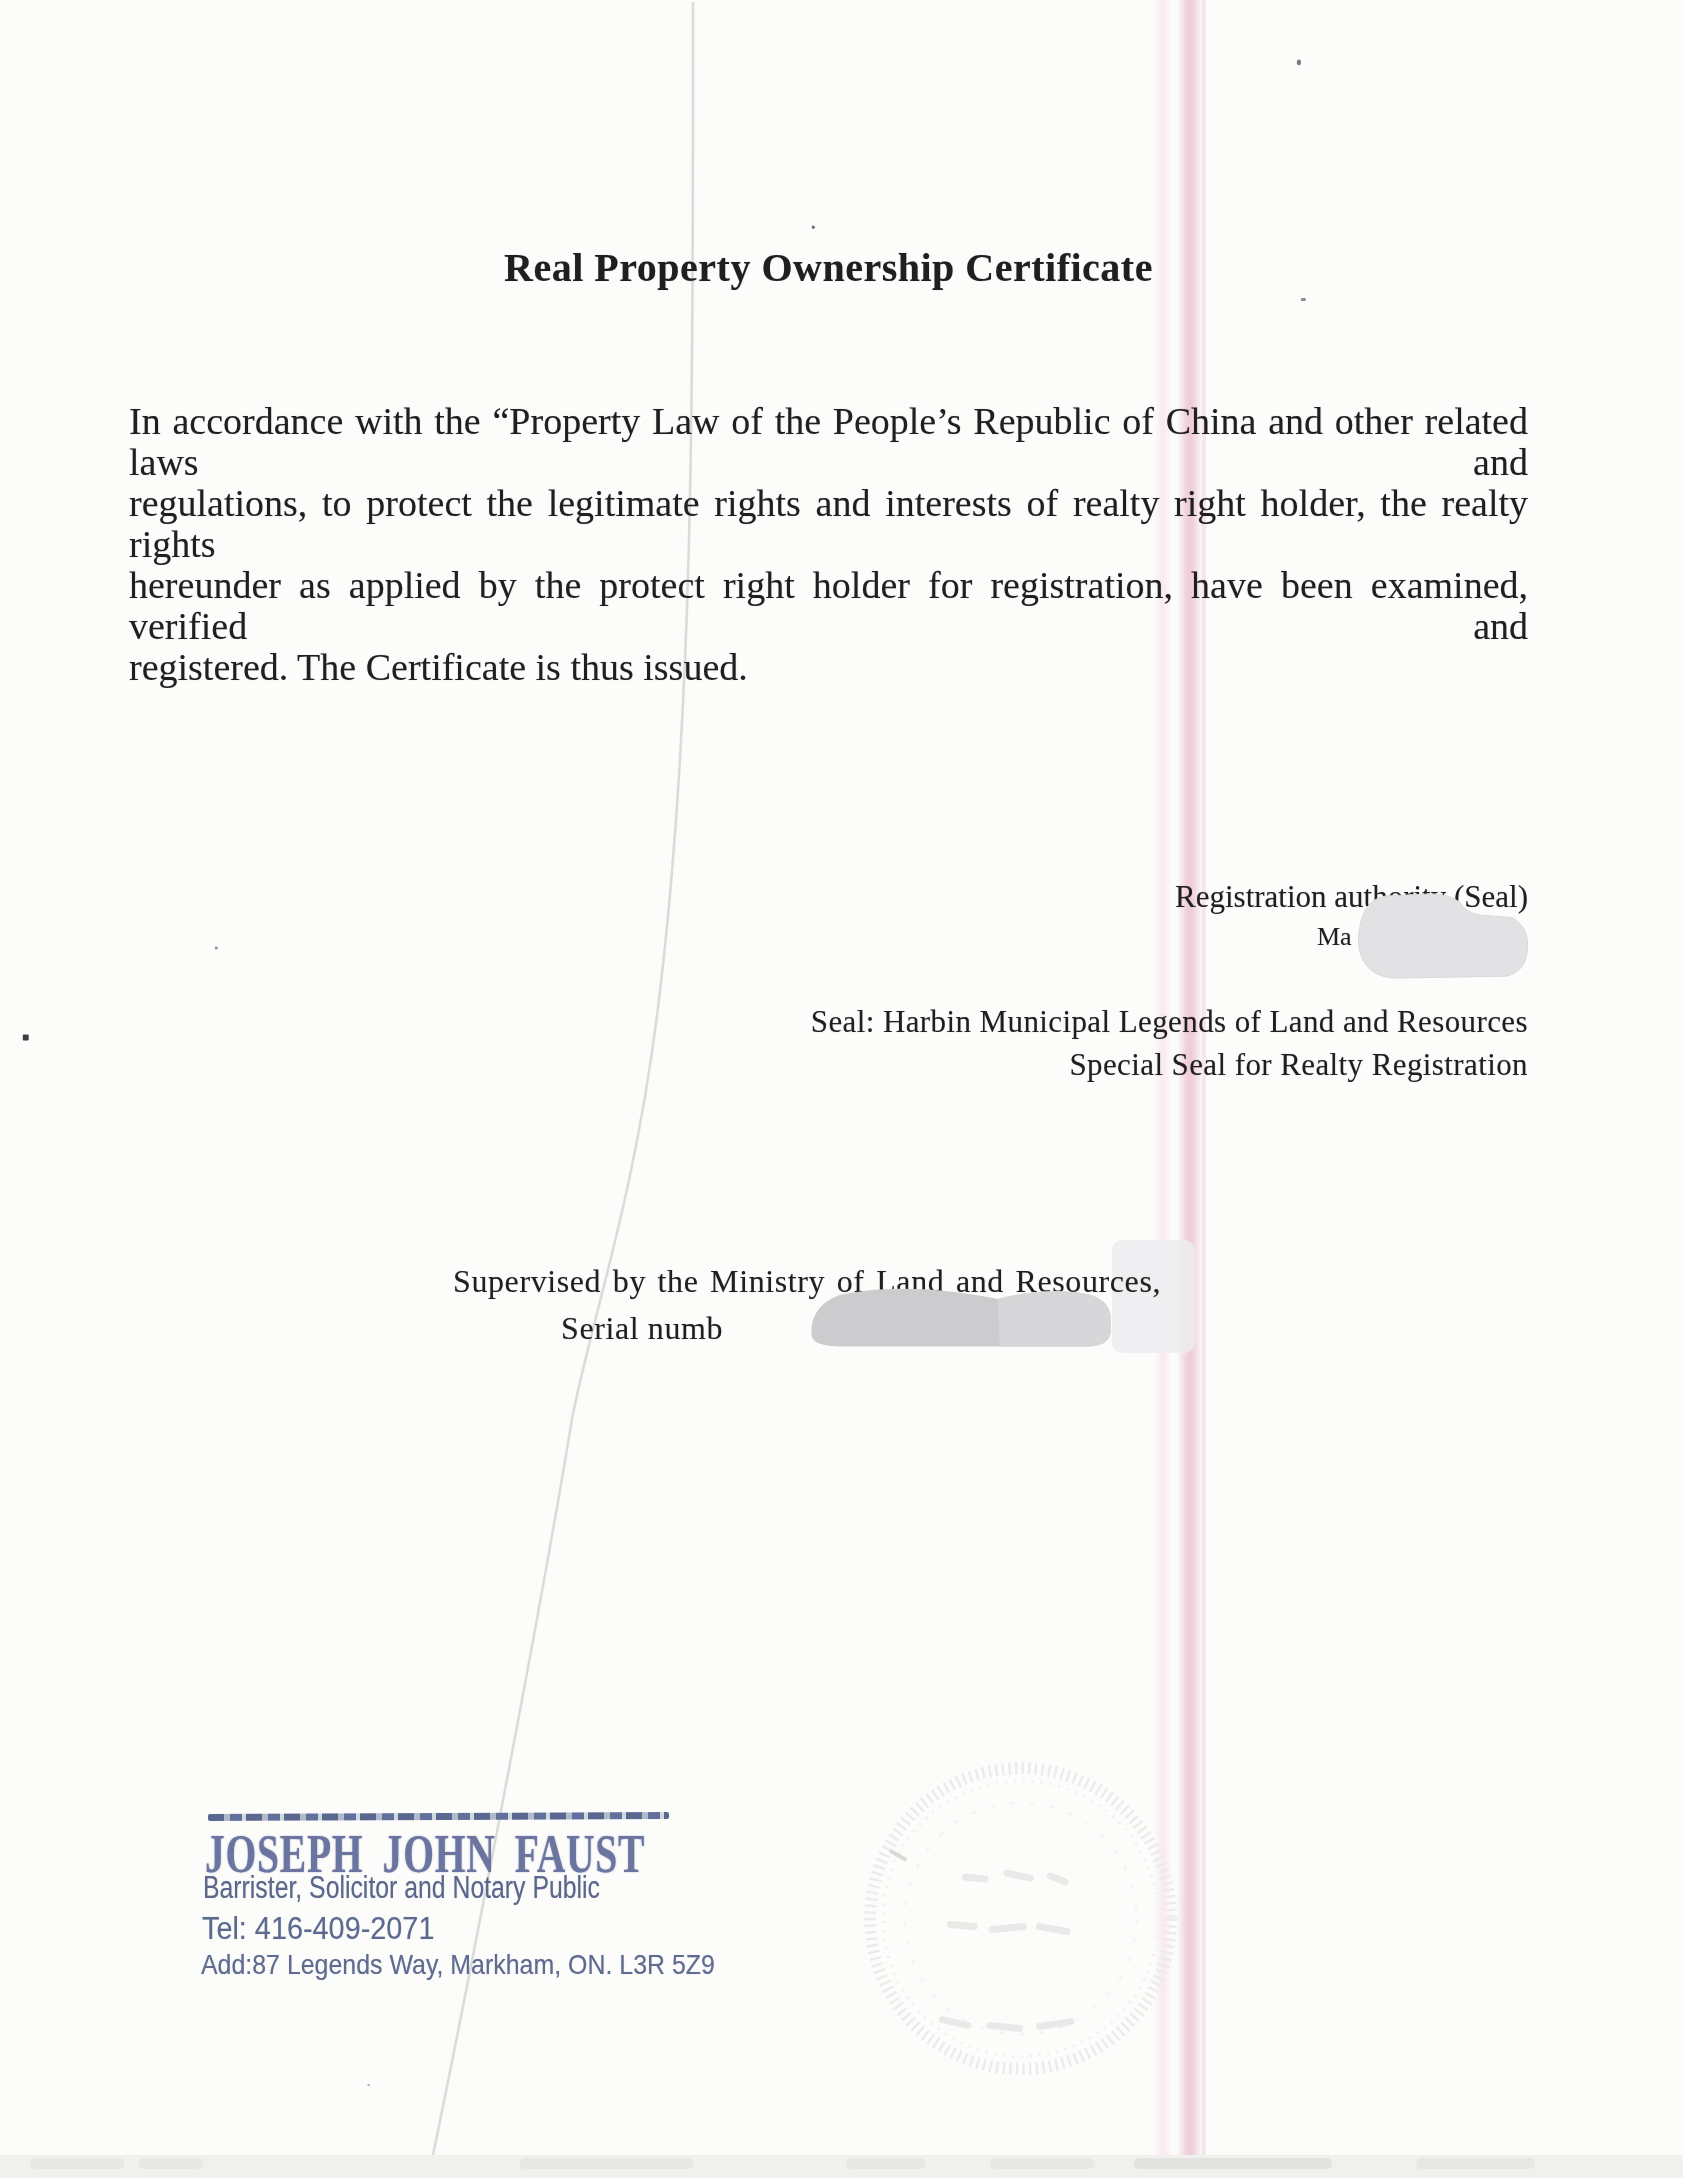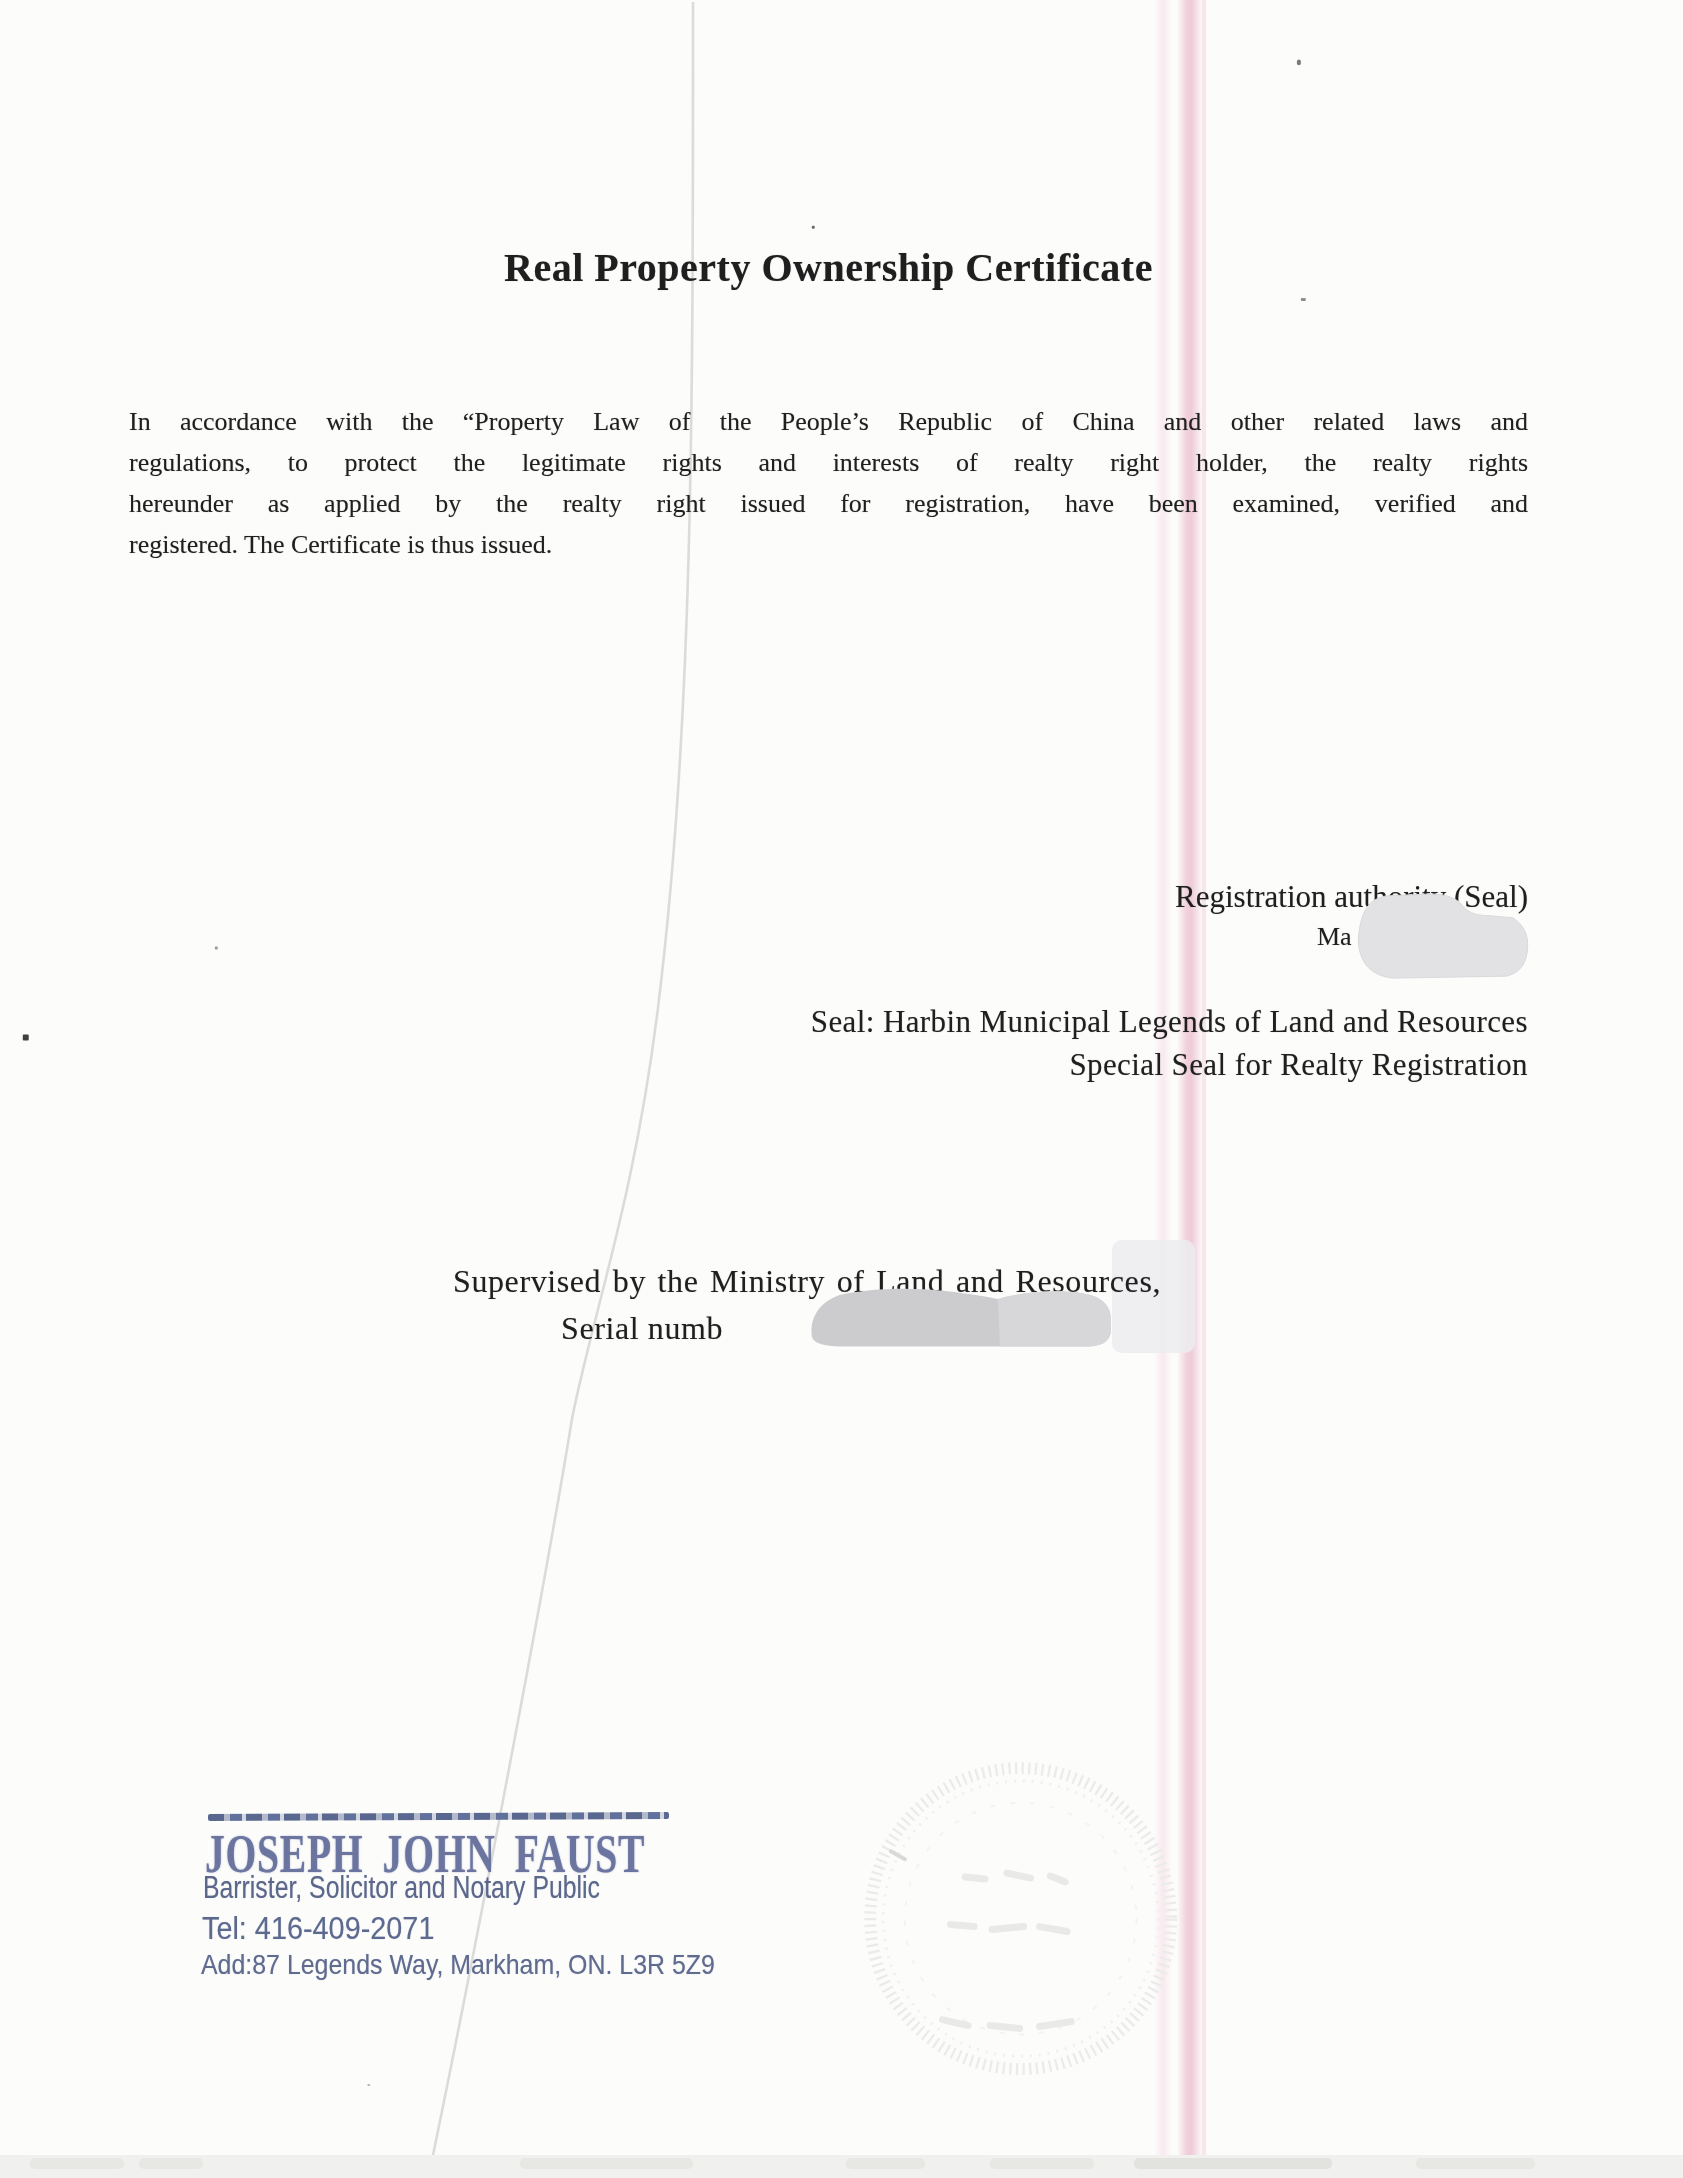--- a/index.html
+++ b/index.html
@@ -17,21 +17,21 @@
   #pink-band-main{ left:1177px; top:0; width:26px; height:2178px;
     background:linear-gradient(to right, rgba(240,204,216,0), #f2d2dc 35%, #eecbd7 55%, rgba(240,204,216,0)); }
   #pink-band-thin{ left:1202px; top:0; width:4px; height:2178px; background:rgba(243,216,224,.6); }
   #bottom-band{ left:0; top:2155px; width:1683px; height:23px; background:#f0f0ee; }
   .smudge{ position:absolute; top:3px; height:11px; background:#e7e7e4; border-radius:5px; }
   #wash-c{ left:1112px; top:1240px; width:83px; height:113px; background:#ececee; border-radius:10px; opacity:.85; }
 
   
   #title{ left:129px; top:244px; width:1399px; text-align:center;
     font-size:40px; font-weight:bold; letter-spacing:0.5px; }
-  #paragraph{ left:129px; top:401px; width:1399px; font-size:26px; line-height:41px; }
+  #paragraph{ left:129px; top:401px; width:1399px; font-size:38px; line-height:41px; }
   .pline{ text-align:justify; text-align-last:justify; }
   .pline.last{ text-align:center; text-align-last:left; }
 
   #reg-line1{ right:155px; top:879px; font-size:31px; }
   #reg-line2{ left:1317px; top:922px; font-size:26px; }
   #seal-line1{ right:155px; top:1004px; font-size:31px; letter-spacing:0.4px; }
   #seal-line2{ right:155px; top:1047px; font-size:31px; letter-spacing:0.4px; }
   #sup-line1{ left:453px; top:1263px; font-size:32px; letter-spacing:0.6px; word-spacing:3px; }
   #sup-line2{ left:561px; top:1310px; font-size:32px; letter-spacing:0.6px; }
 
@@ -82,21 +82,21 @@
         <path d="M900,1870 l14,8" stroke="#d8d8d6" stroke-width="4"></path>
       </g>
     </g>
   </svg>
 
   <div class="abs scan-text" id="title">Real Property Ownership Certificate</div>
 
   <div class="abs scan-text" id="paragraph">
     <div class="pline">In accordance with the “Property Law of the People’s Republic of China and other related laws and</div>
     <div class="pline">regulations, to protect the legitimate rights and interests of realty right holder, the realty rights</div>
-    <div class="pline">hereunder as applied by the realty right issued for registration, have been examined, verified and</div>
+    <div class="pline">hereunder as applied by the protect right holder for registration, have been examined, verified and</div>
     <div class="pline last">registered. The Certificate is thus issued.</div>
   </div>
 
   <div class="abs scan-text" id="reg-line1">Registration authority (Seal)</div>
   <div class="abs scan-text" id="reg-line2">Ma</div>
 
   <div class="abs scan-text" id="seal-line1">Seal: Harbin Municipal Legends of Land and Resources</div>
   <div class="abs scan-text" id="seal-line2">Special Seal for Realty Registration</div>
 
   <div class="abs scan-text" id="sup-line1">Supervised by the Ministry of Land and Resources,</div>

